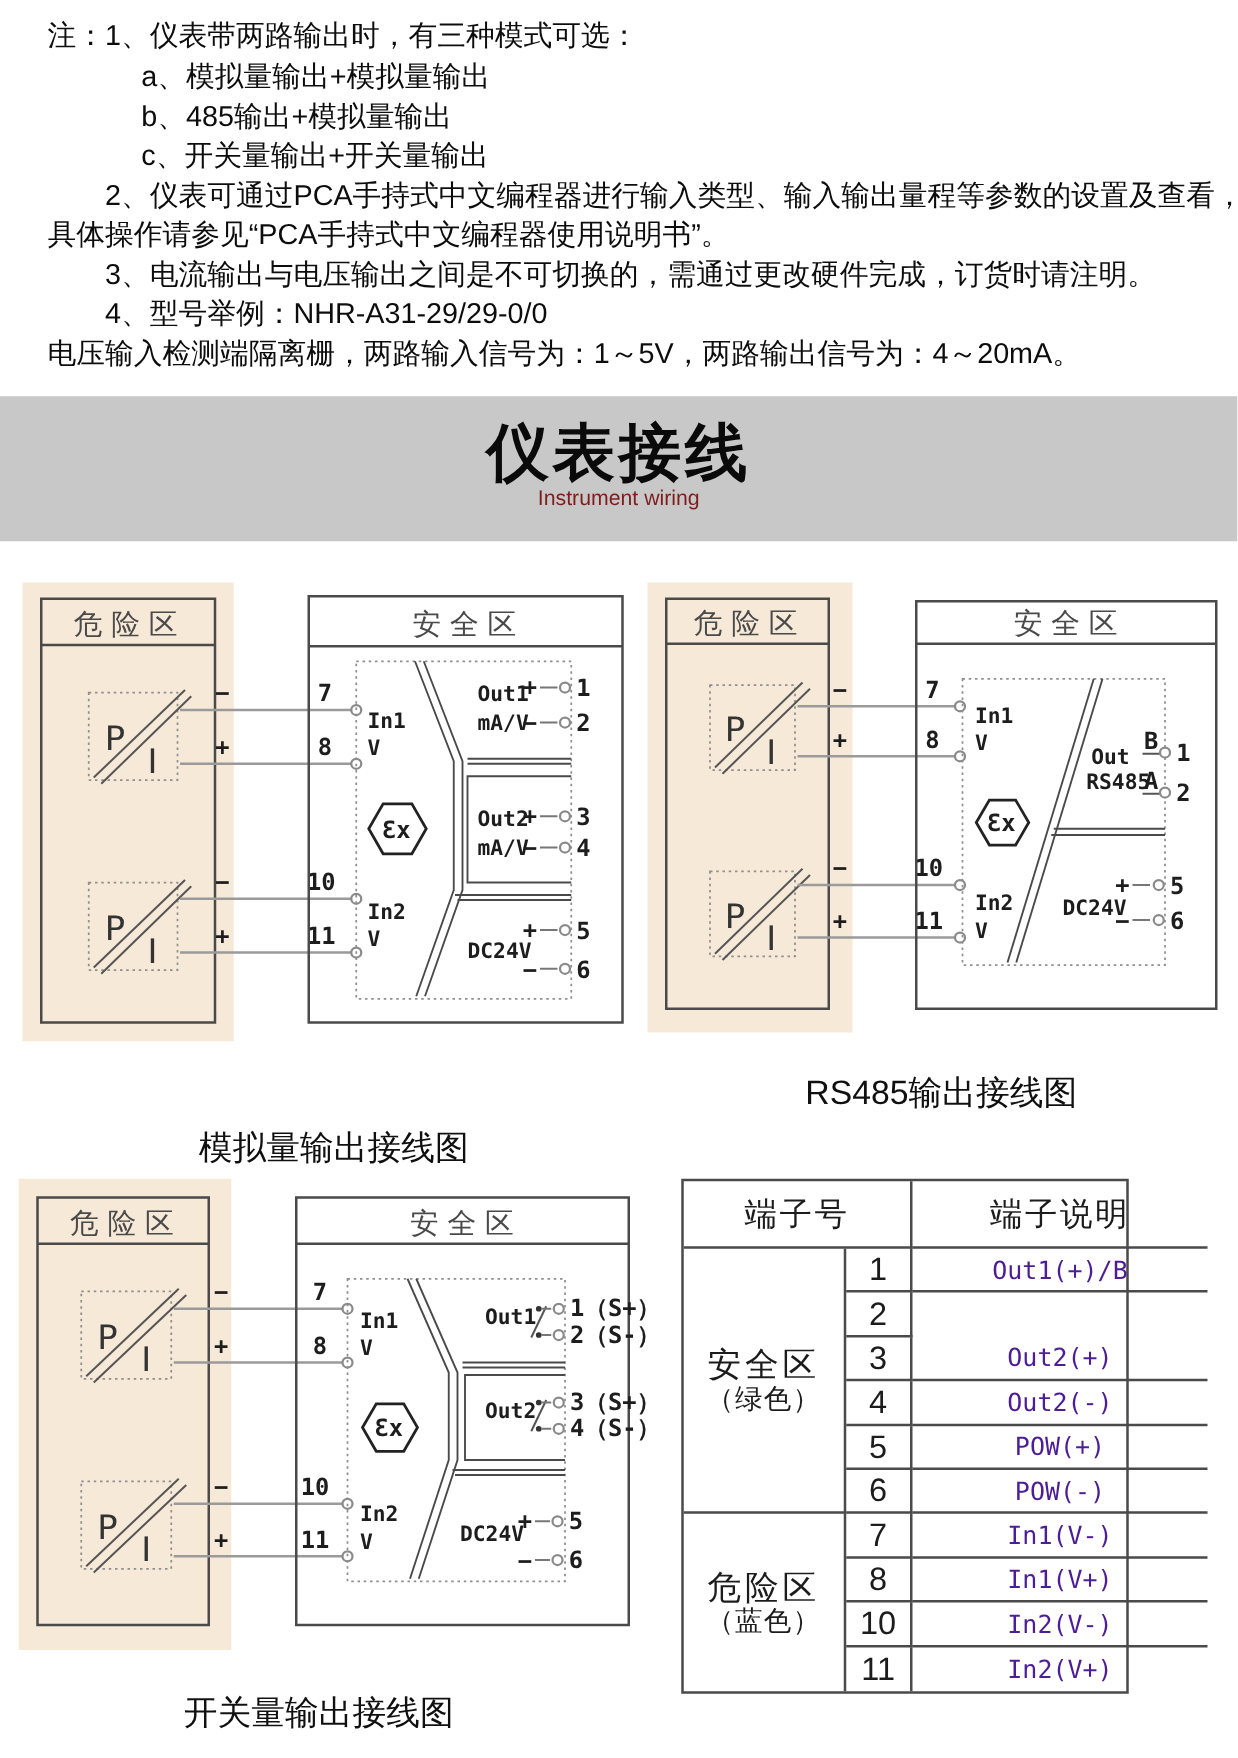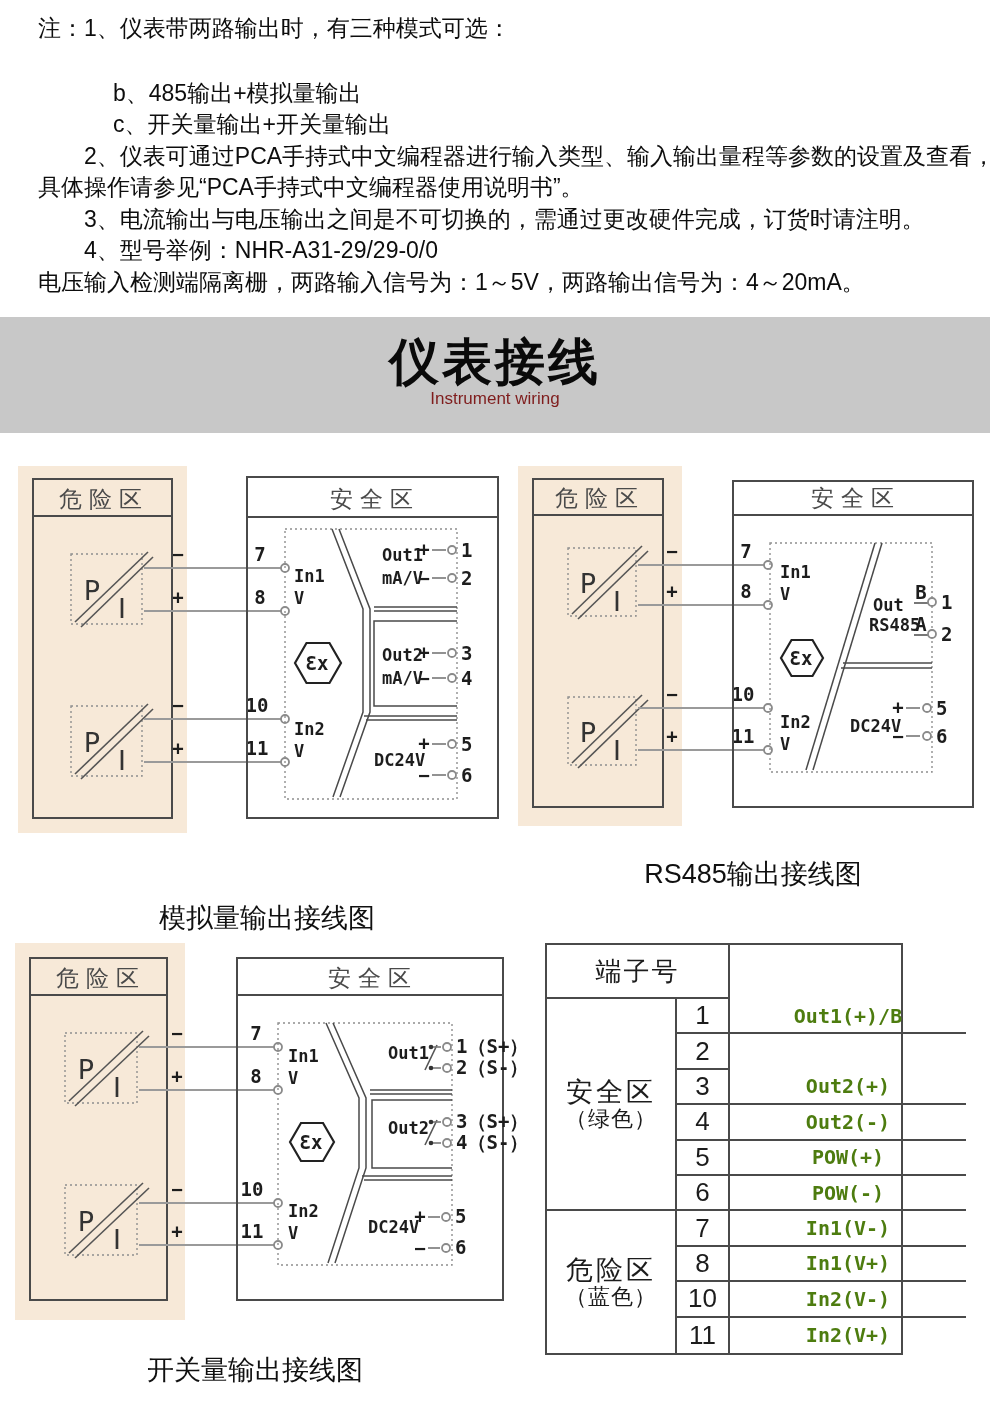--- a/index.html
+++ b/index.html
@@ -44,28 +44,29 @@
   .term-table>div{display:flex;align-items:center;justify-content:center;box-sizing:border-box;}
   .th{font-size:26px;letter-spacing:2px;color:#1c1c1c;}
   .th-no{grid-column:1/3;border-right:2px solid #4a4a4a;border-bottom:2px solid #4a4a4a;}
   .th-desc{grid-column:3;border-bottom:2px solid #4a4a4a;}
   .t-group{grid-column:1;flex-direction:column;border-right:2px solid #4a4a4a;}
   .t-group .gz{font-size:27px;letter-spacing:3px;line-height:30px;color:#1c1c1c;}
   .t-group .gc{font-size:22px;letter-spacing:1px;line-height:24px;color:#1c1c1c;}
   .g1{grid-row:2/8;border-bottom:2px solid #4a4a4a;}
   .g2{grid-row:8/12;}
   .t-num{grid-column:2;border-right:2px solid #4a4a4a;border-bottom:2px solid #4a4a4a;font-size:26px;color:#1c1c1c;}
-  .t-desc{grid-column:3;border-bottom:2px solid #4a4a4a;font-family:"DejaVu Sans Mono","Liberation Mono",monospace;font-weight:bold;font-size:20px;color:#4d7c0f;}
+  .t-desc{grid-column:3;border-bottom:2px solid #4a4a4a;font-family:"DejaVu Sans Mono","Liberation Mono",monospace;font-weight:normal;font-size:20px;color:#4c1d95;}
   .no-bb{border-bottom:none !important;}
 </style>
 </head>
 <body>
 
 <div class="notes">
   <div class="ln" style="left:38px;top:2px">注：1、仪表带两路输出时，有三种模式可选：</div>
+  <div class="ln" style="left:113px;top:35px">a、模拟量输出+模拟量输出</div>
   <div class="ln" style="left:113px;top:67px">b、485输出+模拟量输出</div>
   <div class="ln" style="left:113px;top:98px">c、开关量输出+开关量输出</div>
   <div class="ln" style="left:84px;top:130px">2、仪表可通过PCA手持式中文编程器进行输入类型、输入输出量程等参数的设置及查看，</div>
   <div class="ln" style="left:38px;top:161px">具体操作请参见“PCA手持式中文编程器使用说明书”。</div>
   <div class="ln" style="left:84px;top:193px">3、电流输出与电压输出之间是不可切换的，需通过更改硬件完成，订货时请注明。</div>
   <div class="ln" style="left:84px;top:224px">4、型号举例：NHR-A31-29/29-0/0</div>
   <div class="ln" style="left:38px;top:256px">电压输入检测端隔离栅，两路输入信号为：1～5V，两路输出信号为：4～20mA。</div>
 </div>
 
 <div class="banner">
@@ -367,20 +368,21 @@
     <text class="tnum" x="455" y="1223">5</text>
     <text class="sign" x="420" y="1255">−</text>
     <line class="wire2" x1="428" y1="1248" x2="440" y2="1248"></line>
     <circle class="term" cx="446" cy="1248" r="4"></circle>
     <text class="tnum" x="455" y="1254">6</text>
   </g>
 </svg>
 
 <div class="term-table">
   <div class="th th-no">端子号</div>
+  <div class="th th-desc">端子说明</div>
 
   <div class="t-group g1">
     <span class="gz">安全区</span>
     <span class="gc">（绿色）</span>
   </div>
   <div class="t-group g2">
     <span class="gz">危险区</span>
     <span class="gc">（蓝色）</span>
   </div>
 

